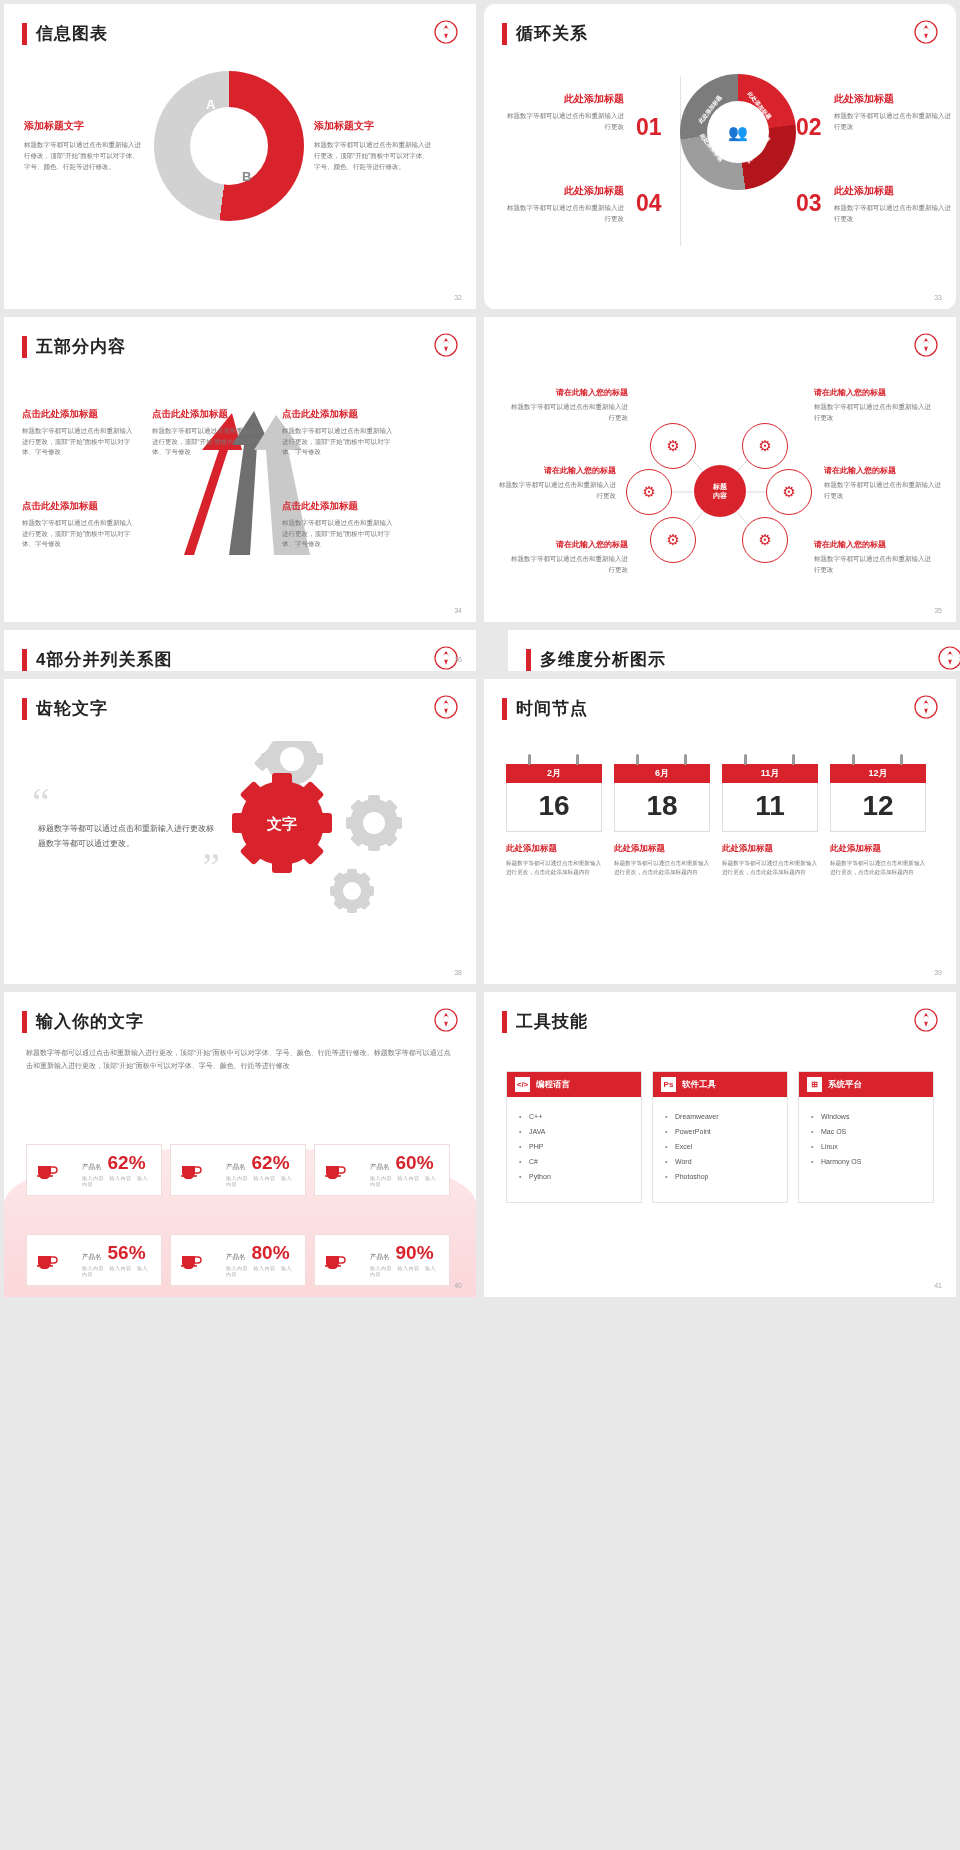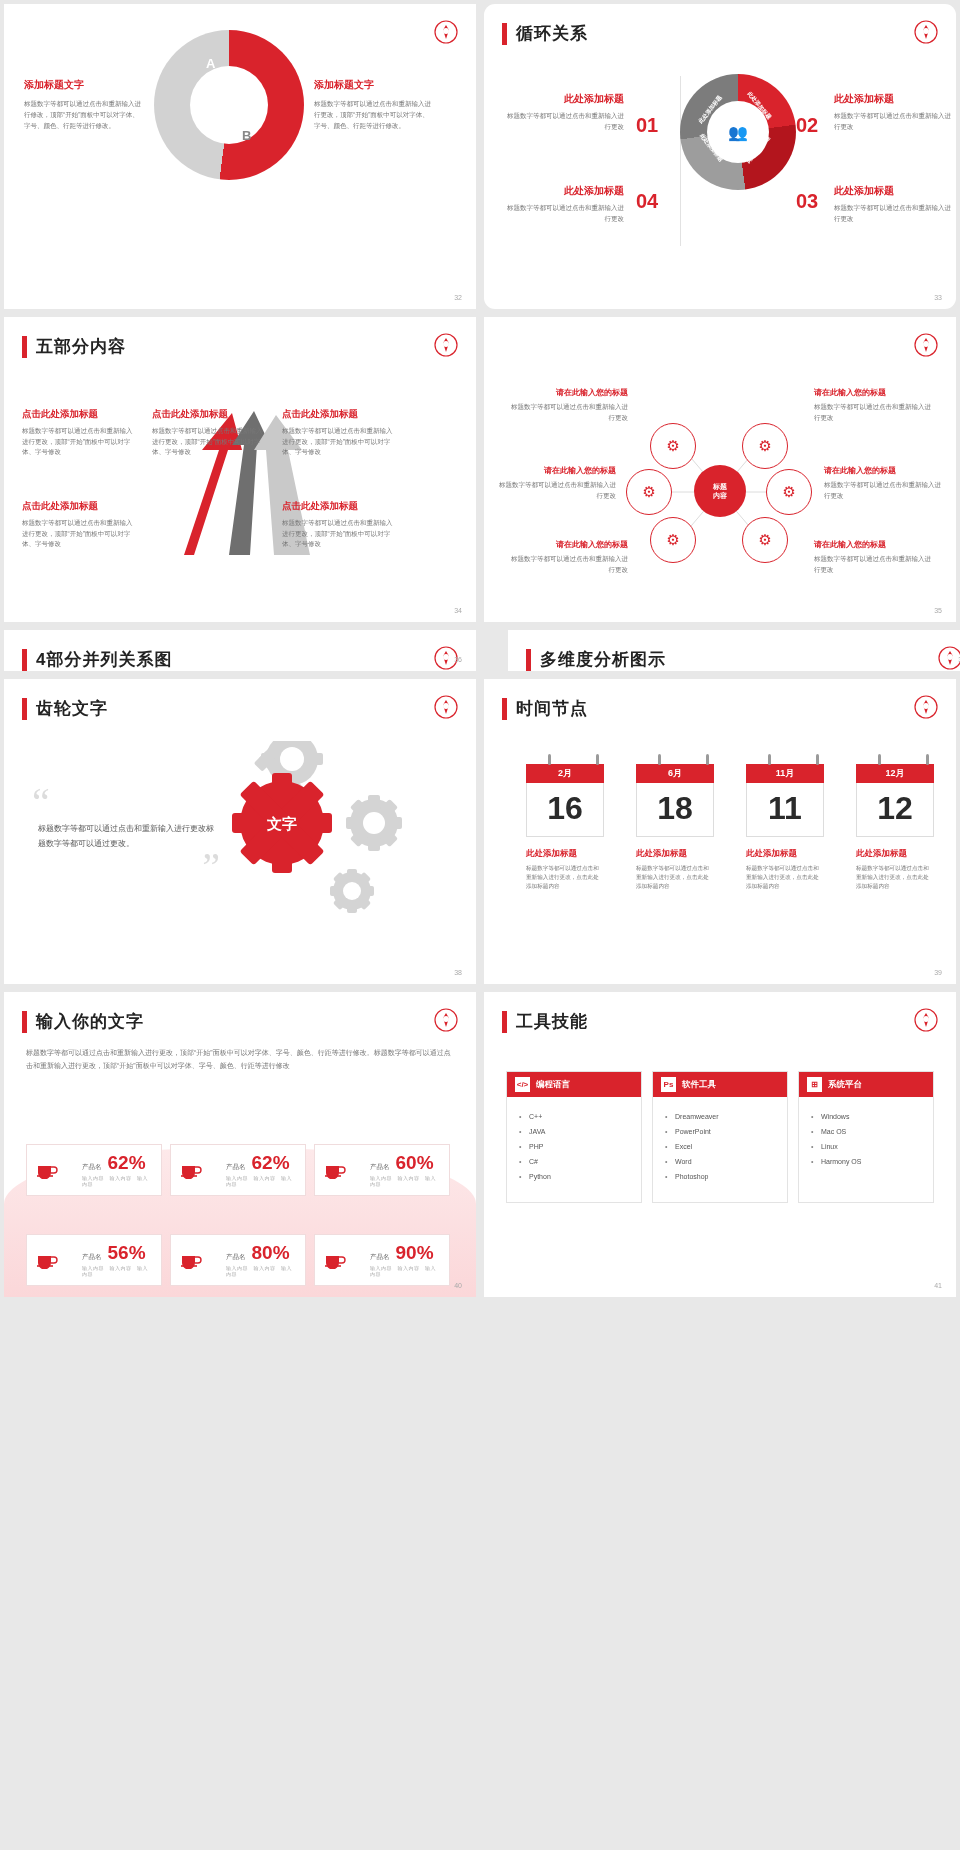--- a/index.html
+++ b/index.html
@@ -81,21 +81,21 @@
   .cyc .outer {
     position: absolute; inset: 0; border-radius: 50%;
     background: conic-gradient(#d9232c 0 23%, #b3151d 23% 48%, #9d9d9d 48% 73%, #7c7c7c 73% 100%);
   }
   .cyc .inner {
     position: absolute; left: 27px; top: 27px; width: 62px; height: 62px;
     border-radius: 50%; background: #fff;
     display:flex; align-items:center; justify-content:center;
   }
   .cyc-lbl { position: absolute; font-size: 5.6px; color: #fff; font-weight: bold; white-space: nowrap; }
-  .num-big { font-size: 20px; font-weight: bold; text-align: right; }
+  .num-big { font-size: 23px; font-weight: bold; text-align: right; }
   .s33blk { position: absolute; width: 118px; }
   .s33blk .tt { margin-bottom: 5px; }
   .s33-divider { position: absolute; left: 196px; top: 72px; width: 1px; height: 170px; background: #e2e2e2; }
 
   
   .s34-grid { position: relative; padding: 22px 18px 0 18px; }
   .s34-cell { position: absolute; width: 112px; }
   .s34-cell .tt { font-size: 9.5px; margin-bottom: 5px; }
   .s34-art { position: absolute; left: 120px; top: 88px; width: 230px; height: 150px; }
 
@@ -118,27 +118,27 @@
   .s37 { position: relative; height: 100%; margin-left: 24px; }
 
   
   .s38 { position: relative; height: 100%; }
   .quote { position: absolute; left: 28px; top: 108px; width: 188px; }
   .qmark { font-size: 40px; color: #dcdcdc; font-family: "Liberation Serif", serif; line-height: .8; }
   .quote p { font-size: 8px; line-height: 1.9; color: #555; margin: 2px 0 0 6px; }
 
   
   .s39-row { display: flex; gap: 12px; padding: 34px 22px 0 22px; }
-  .cal { width: 96px; margin-left: 20px; }
+  .cal { width: 96px; }
   .cal-top { position: relative; height: 10px; }
   .cal-ring { position: absolute; top: 0; width: 3px; height: 11px; background: #9a9a9a; border-radius: 2px; }
   .cal-m { background: #d9232c; color: #fff; text-align: center; font-size: 9px; font-weight: bold; padding: 3px 0; }
   .cal-d {
     border: 1px solid #ddd; border-top: none; text-align: center;
-    font-size: 32px; font-weight: bold; color: #2b2b2b; padding: 7px 0 9px 0;
+    font-size: 28px; font-weight: bold; color: #2b2b2b; padding: 7px 0 9px 0;
   }
   .cal-t { margin-top: 11px; }
   .cal-t .tt { font-size: 8.5px; margin-bottom: 4px; }
   .cal-t .bd { font-size: 5.6px; }
 
   
   .s40-intro { padding: 14px 22px 0 22px; font-size: 7px; line-height: 1.85; color: #777; }
   .s40-wave { position: absolute; left: 0; bottom: 0; width: 472px; height: 150px;
     background: linear-gradient(180deg, #fde9ea 0%, #fbd7d9 100%);
     border-top-left-radius: 240px 58px; border-top-right-radius: 240px 58px; }
@@ -157,20 +157,24 @@
   .skill ul { list-style: none; padding: 12px 8px 18px 8px; }
   .skill li { font-size: 7px; color: #555; padding: 4px 0 4px 14px; position: relative; }
   .skill li::before { content: "•"; position: absolute; left: 4px; color: #888; }
 </style>
 </head>
 <body>
 
 <div class="grid">
 
   <div class="slide">
+    <div class="s-head">
+      <div class="s-bar"></div>
+      <div class="s-title">信息图表</div>
+    </div>
     <div class="logo">
       <svg viewBox="0 0 24 24">
           <circle cx="12" cy="12" r="11" fill="none" stroke="#d9232c" stroke-width="1.2"></circle>
           <path d="M12 5 L15 10 L12 19 L9 10 Z" fill="#d9232c"></path>
           <circle cx="12" cy="11" r="3" fill="#fff"></circle>
         </svg>
     </div>
     <div class="s32-wrap">
       <div class="s32-col">
         <div class="tt">添加标题文字</div>

